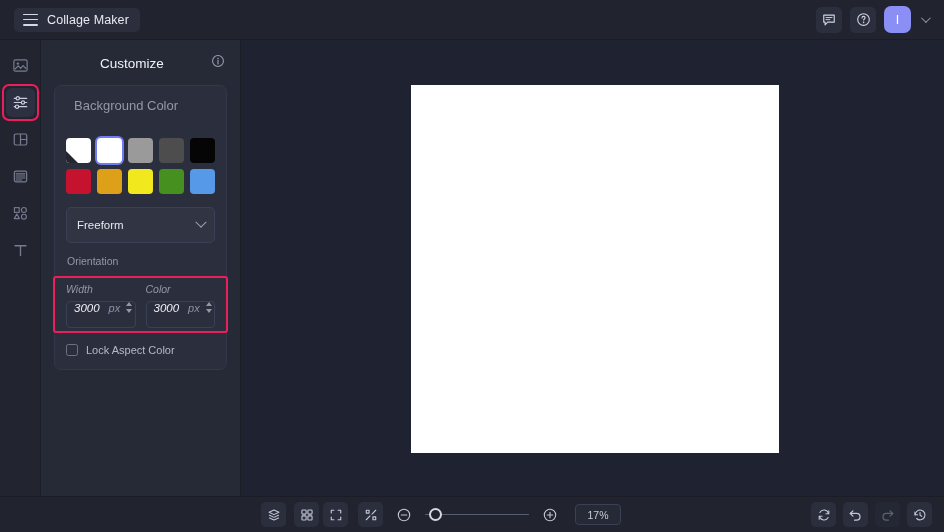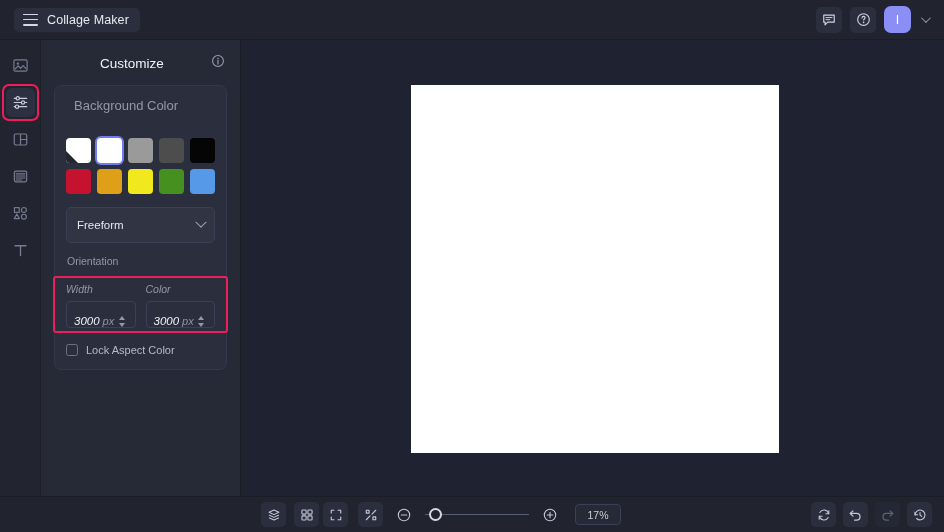--- a/index.html
+++ b/index.html
@@ -142,21 +142,21 @@
   .dims-wrap { position: relative; margin-top: 13px; padding: 3px 0 2px 0; }
   .dims-hl {
     position: absolute; left: -13px; right: -13px; top: -4px; bottom: -3px;
     border: 2.5px solid #ec1e5c; border-radius: 3px; pointer-events: none;
   }
   .dims { display: flex; gap: 10px; font-style: italic; }
   .dim { flex: 1; min-width: 0; }
   .dim-label { color: #9297a9; font-size: 10.5px; margin-bottom: 6px; }
   .dim-input {
     height: 27px; background: #2b2f3d; border: 1px solid #3a4055; border-radius: 4px;
-    display: flex; align-items: flex-end; padding: 0 8px 0 7px; cursor: text;
+    display: flex; align-items: flex-start; padding: 0 8px 0 7px; cursor: text; gap: 6px;
   }
   .dim-val { color: #eef0f6; font-size: 11.5px; }
   .dim-unit { color: #8d92a5; font-size: 11px; margin-left: 3px; }
   .stepper {
     margin-left: auto; display: flex; flex-direction: column; gap: 3px;
     align-items: center; padding-right: 2px; cursor: pointer;
   }
   .st-up, .st-dn {
     width: 0; height: 0;
     border-left: 3.5px solid transparent; border-right: 3.5px solid transparent;

